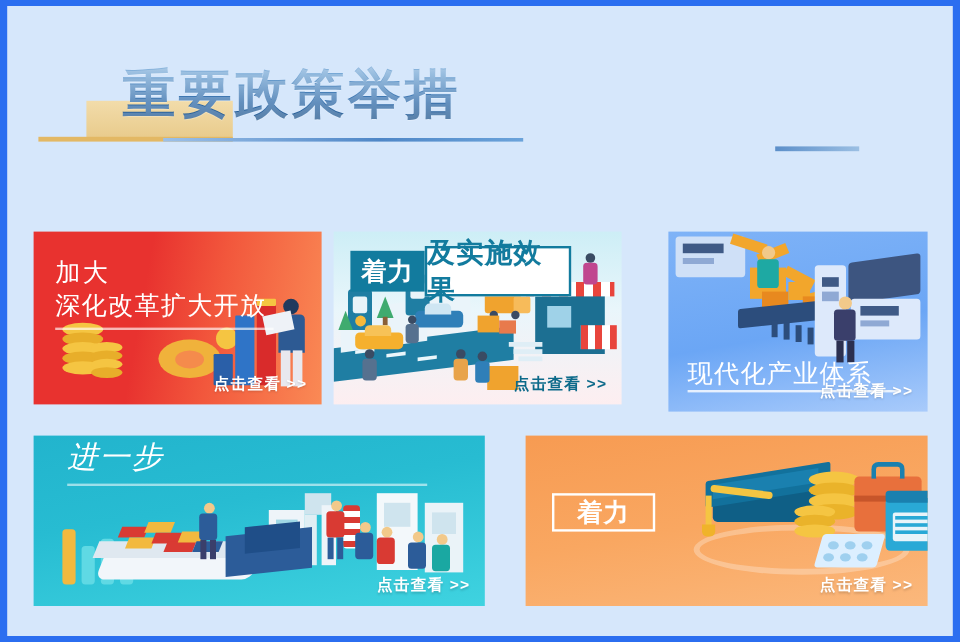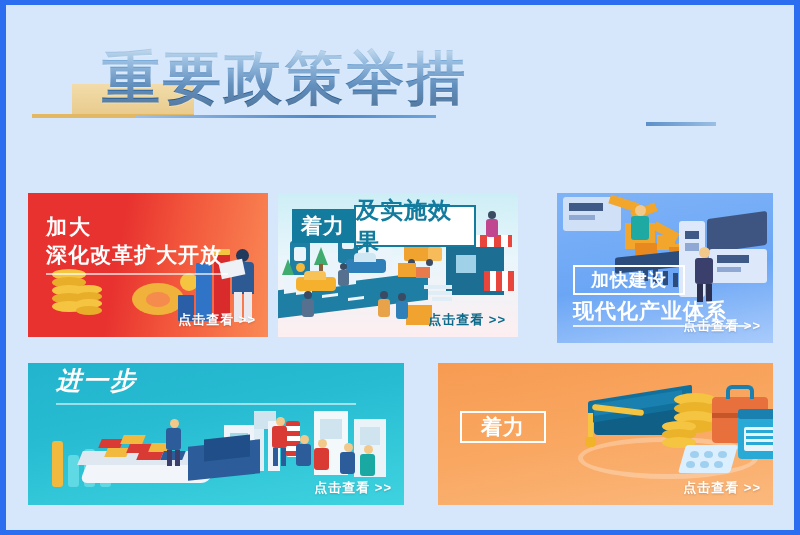--- a/index.html
+++ b/index.html
@@ -51,21 +51,21 @@
     position: absolute;
     left: 640px; top: 117px;
     width: 70px; height: 4px;
     background: linear-gradient(90deg,#5c8fc9 0%,#9bbfe3 100%);
   }
 
   .title-main {
     position: absolute;
     left: 96px; top: 42px;
     font-family: "Liberation Serif", serif;
-    font-size: 58px;
+    font-size: 44px;
     font-weight: bold;
     letter-spacing: 3px;
     line-height: 64px;
     background: linear-gradient(180deg,#b7d2ea 0%,#78a9d6 22%,#2f6aa8 60%,#174878 100%);
     -webkit-background-clip: text;
     background-clip: text;
     color: transparent;
     -webkit-text-fill-color: transparent;
     white-space: nowrap;
     text-shadow: 0 1px 0 rgba(255,255,255,.25);
@@ -101,21 +101,21 @@
     right: 12px; bottom: 8px;
     color: #ffffff;
     font-size: 13px;
     font-weight: bold;
     letter-spacing: 1px;
     white-space: nowrap;
     z-index: 9;
     text-shadow: 0 1px 2px rgba(0,0,0,.18);
   }
 
-  .hl { position: absolute; z-index: 8; white-space: nowrap; font-weight: bold; }
+  .hl { position: absolute; z-index: 8; white-space: nowrap; font-weight: normal; }
 
   
   #card-macro {
     left: 22px; top: 188px; width: 240px; height: 144px;
     background: linear-gradient(100deg,#e8322f 0%,#e8322f 38%,#f2573c 62%,#fa8a55 100%);
   }
   #card-macro .l1 {
     left: 18px; top: 20px; font-size: 21px; color:#fff; letter-spacing:2px;
     font-family:"DejaVu Sans",sans-serif;
   }
@@ -155,21 +155,21 @@
     background: linear-gradient(170deg,#7fb3f7 0%,#6ba6f5 55%,#a9cbfb 100%);
   }
   #card-industry .t1 {
     position:absolute; z-index:8; left:16px; top:72px; width:112px; height:30px;
     border:2px solid #ffffff; color:#ffffff; font-size:18px; font-weight:bold;
     display:flex; align-items:center; justify-content:center; letter-spacing:1px;
     font-family:"DejaVu Sans",sans-serif;
   }
   #card-industry .t2 {
     position:absolute; z-index:8; left:16px; top:104px; font-size:21px; color:#ffffff;
-    font-weight:bold; letter-spacing:1px; white-space:nowrap;
+    font-weight:normal; letter-spacing:1px; white-space:nowrap;
     font-family:"DejaVu Sans",sans-serif;
   }
   #card-industry .ul {
     position:absolute; left:16px; top:132px; width:178px; height:2px;
     background:rgba(255,255,255,.8); z-index:8;
   }
 
   
   #card-reform {
     left: 22px; top: 358px; width: 376px; height: 142px;
@@ -353,21 +353,20 @@
       <div class="shape" style="left:106px;top:78px;width:5px;height:14px;background:#2c4d7c;"></div>
       <div class="shape" style="left:116px;top:80px;width:5px;height:14px;background:#2c4d7c;"></div>
 
       <div class="shape person-head" style="left:78px;top:12px;width:11px;height:11px;background:#f2c98a;"></div>
       <div class="shape" style="left:74px;top:23px;width:18px;height:24px;background:#1ea9a3;border-radius:3px;"></div>
       <div class="shape person-head" style="left:142px;top:54px;width:11px;height:11px;background:#f2c98a;"></div>
       <div class="shape" style="left:138px;top:65px;width:18px;height:26px;background:#3a3f6b;border-radius:3px;"></div>
       <div class="shape" style="left:140px;top:91px;width:6px;height:18px;background:#2b3050;"></div>
       <div class="shape" style="left:149px;top:91px;width:6px;height:18px;background:#2b3050;"></div>
     </div>
-    <div class="t1">加快建设</div>
     <div class="t2">现代化产业体系</div>
     <div class="ul"></div>
     <div class="cta">点击查看 &gt;&gt;</div>
   </div>
 
   <div class="card" id="card-reform">
     <div class="card-art">
 
       <div class="shape" style="left:24px;top:78px;width:11px;height:46px;background:#f2b93f;border-radius:3px;"></div>
       <div class="shape" style="left:40px;top:92px;width:11px;height:32px;background:#5fd9e4;border-radius:3px;"></div>

